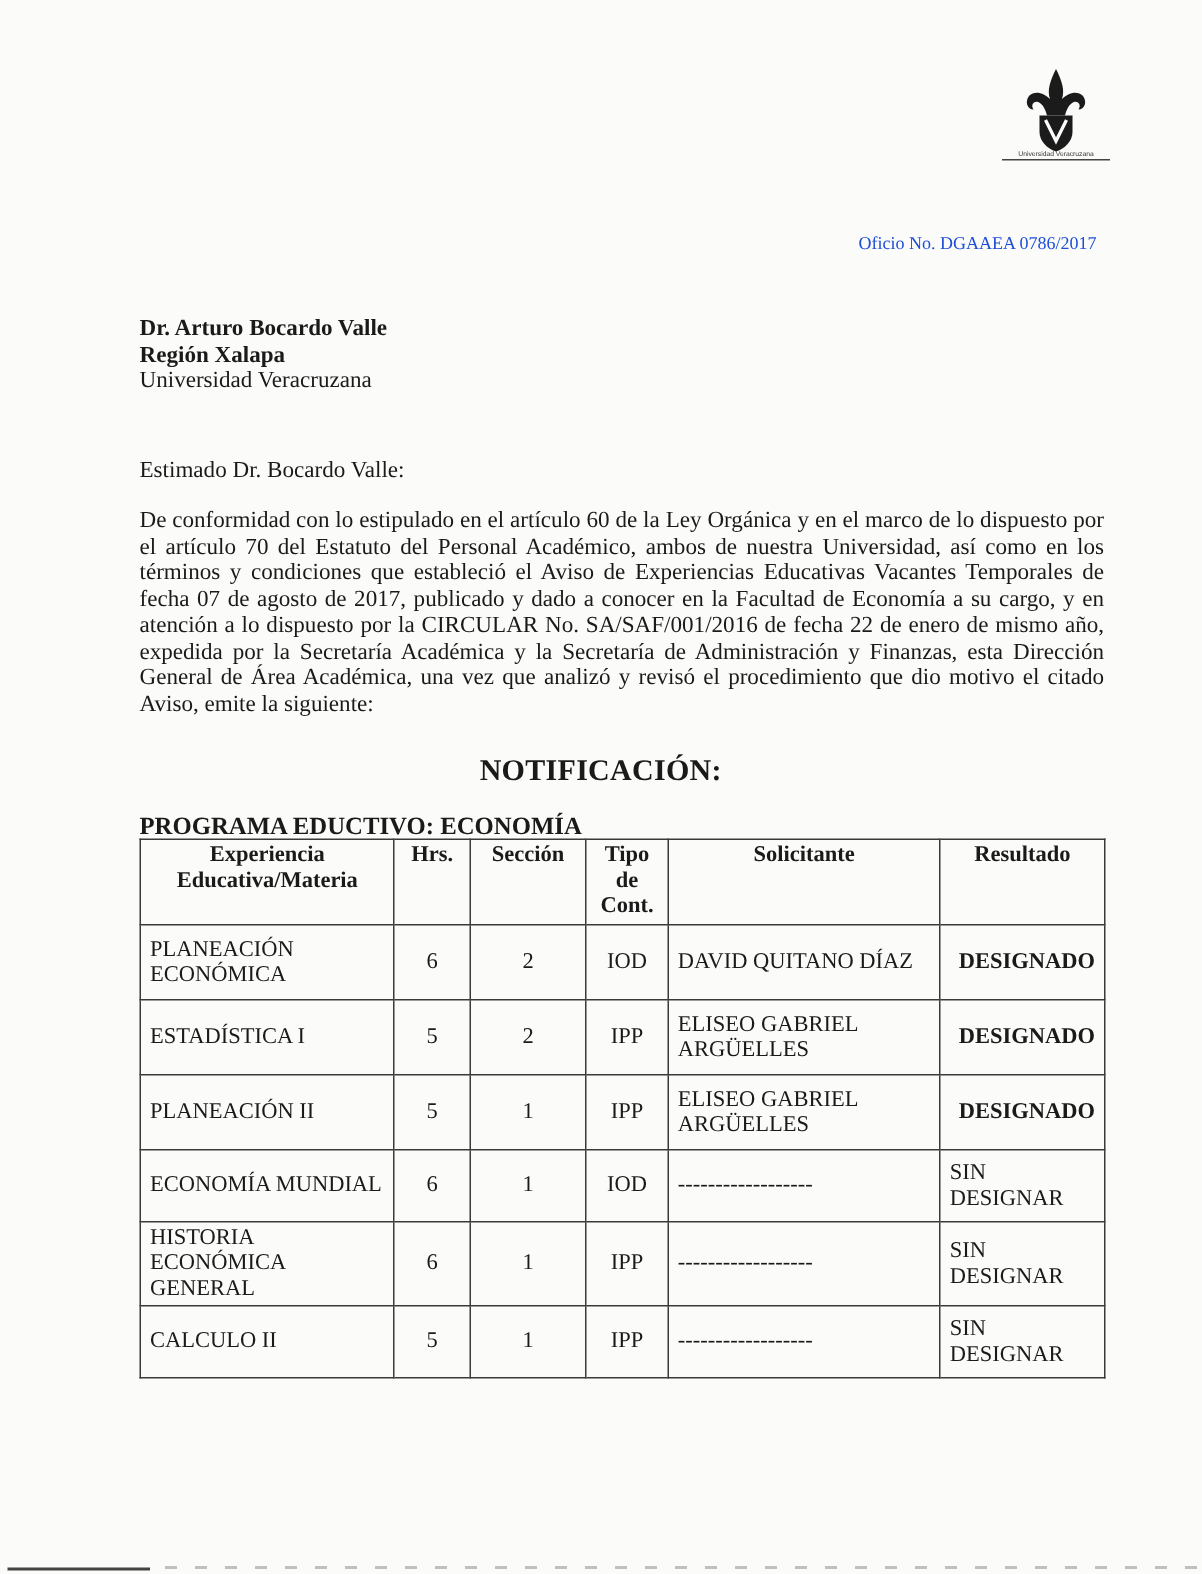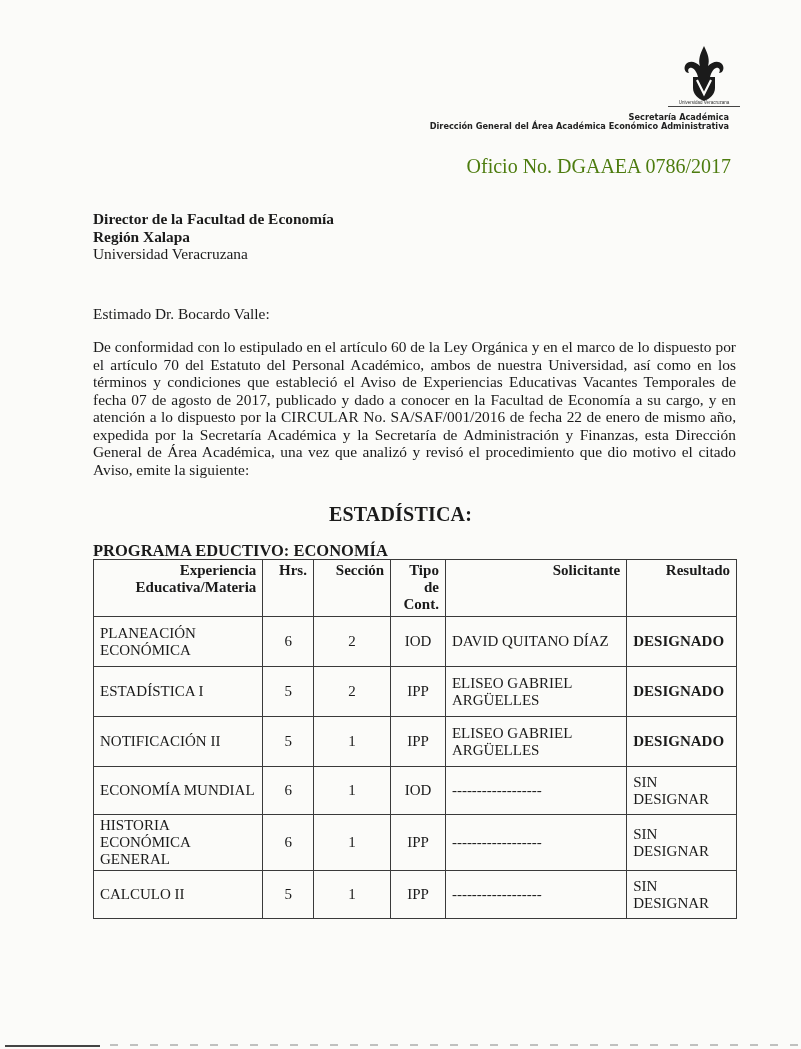--- a/index.html
+++ b/index.html
@@ -20,21 +20,21 @@
     font-size: 4.5px; text-align: center; border-bottom: 1px solid #444;
     padding-bottom: 1px; color: #333;
   }
   .letterhead {
     position: absolute; right: 72px; top: 113px; text-align: right;
     font-family: "DejaVu Sans", "Liberation Sans", sans-serif;
     font-weight: bold; font-size: 8.2px; line-height: 9px; color: #222;
   }
   .oficio {
     position: absolute; right: 70px; top: 155px;
-    font-size: 20px; color: #4d7c0f;
+    font-size: 12px; color: #1d4ed8;
   }
   .addressee {
     position: absolute; left: 93px; top: 210px;
     font-size: 15.4px; line-height: 17.6px;
   }
   .addressee .b { font-weight: bold; }
   .greeting {
     position: absolute; left: 93px; top: 305px; font-size: 15.4px;
   }
   .body-para {
@@ -52,25 +52,25 @@
   }
   table.results {
     position: absolute; left: 93px; top: 559px; width: 644px;
     border-collapse: collapse; font-size: 15px;
   }
   table.results th, table.results td {
     border: 1px solid #3a3a3a; padding: 2px 6px; vertical-align: middle;
     line-height: 17px;
   }
   table.results th {
-    font-weight: bold; text-align: right; vertical-align: top; height: 52px;
+    font-weight: bold; text-align: center; vertical-align: top; height: 52px;
     padding-top: 2px;
   }
   table.results td.num { text-align: center; }
-  table.results td.bold { font-weight: bold; }
+  table.results td.bold { font-weight: bold; text-align: right; }
   .c1 { width: 158px; } .c2 { width: 38px; } .c3 { width: 65px; }
   .c4 { width: 42px; } .c5 { width: 172px; font-family: Liberation Serif, serif; } .c6 { width: 97px; }
   .footer-line {
     position: absolute; left: 5px; bottom: 2px; width: 95px; height: 2px; background: #444;
   }
   .footer-dots {
     position: absolute; left: 110px; bottom: 3px; width: 690px; height: 2px;
     background: repeating-linear-gradient(90deg, #999 0 8px, transparent 8px 20px);
     opacity: 0.6;
   }
@@ -84,38 +84,34 @@
     <svg width="44" height="58" viewBox="0 0 44 58">
 
       <path d="M22 2 C18 10 16 16 18 22 C14 18 8 16 4 20 C1 24 3 29 7 29 C5 26 7 23 10 24 C13 25 15 29 16 33 L28 33 C29 29 31 25 34 24 C37 23 39 26 37 29 C41 29 43 24 40 20 C36 16 30 18 26 22 C28 16 26 10 22 2 Z" fill="#1b1b1b"></path>
 
       <path d="M11 33 L33 33 L33 44 C33 50 28 55 22 57 C16 55 11 50 11 44 Z" fill="#1b1b1b"></path>
       <path d="M15 36 L22 50 L29 36" fill="none" stroke="#fbfbf9" stroke-width="2.2"></path>
     </svg>
   </div>
   <div class="logo-caption">Universidad Veracruzana</div>
 
-  <div class="letterhead">
-    <div>Secretaría Académica</div>
-    <div>Dirección General del Área Académica Económico Administrativa</div>
-  </div>
 
   <div class="oficio">Oficio No. DGAAEA 0786/2017</div>
 
   <div class="addressee">
-    <div class="b">Director de la Facultad de Economía</div>
+    <div class="b">Dr. Arturo Bocardo Valle</div>
     <div class="b">Región Xalapa</div>
     <div>Universidad Veracruzana</div>
   </div>
 
   <div class="greeting">Estimado Dr. Bocardo Valle:</div>
 
   <div class="body-para"><span>De conformidad con lo estipulado en el artículo 60 de la Ley Orgánica y en el marco de lo dispuesto por el artículo 70 del Estatuto del Personal Académico, ambos de nuestra Universidad, así como en los términos y condiciones que estableció el </span><b>Aviso de Experiencias Educativas Vacantes Temporales</b><span> de fecha 07 de agosto de 2017, publicado y dado a conocer en la Facultad de Economía a su cargo, y en atención a lo dispuesto por la CIRCULAR No. SA/SAF/001/2016 de fecha 22 de enero de mismo año, expedida por la Secretaría Académica y la Secretaría de Administración y Finanzas, esta Dirección General de Área Académica, una vez que analizó y revisó el procedimiento que dio motivo el citado Aviso, emite la siguiente:</span></div>
 
-  <div class="notif">ESTADÍSTICA:</div>
+  <div class="notif">NOTIFICACIÓN:</div>
 
   <div class="program">PROGRAMA EDUCTIVO: ECONOMÍA</div>
 
   <table class="results">
     <thead>
       <tr>
         <th class="c1">Experiencia Educativa/Materia</th>
         <th class="c2">Hrs.</th>
         <th class="c3">Sección</th>
         <th class="c4">Tipo de Cont.</th>
@@ -134,21 +130,21 @@
       </tr>
       <tr style="height:50px">
         <td>ESTADÍSTICA I</td>
         <td class="num">5</td>
         <td class="num">2</td>
         <td class="num">IPP</td>
         <td>ELISEO GABRIEL ARGÜELLES</td>
         <td class="bold">DESIGNADO</td>
       </tr>
       <tr style="height:50px">
-        <td>NOTIFICACIÓN II</td>
+        <td>PLANEACIÓN II</td>
         <td class="num">5</td>
         <td class="num">1</td>
         <td class="num">IPP</td>
         <td>ELISEO GABRIEL ARGÜELLES</td>
         <td class="bold">DESIGNADO</td>
       </tr>
       <tr style="height:48px">
         <td>ECONOMÍA MUNDIAL</td>
         <td class="num">6</td>
         <td class="num">1</td>

